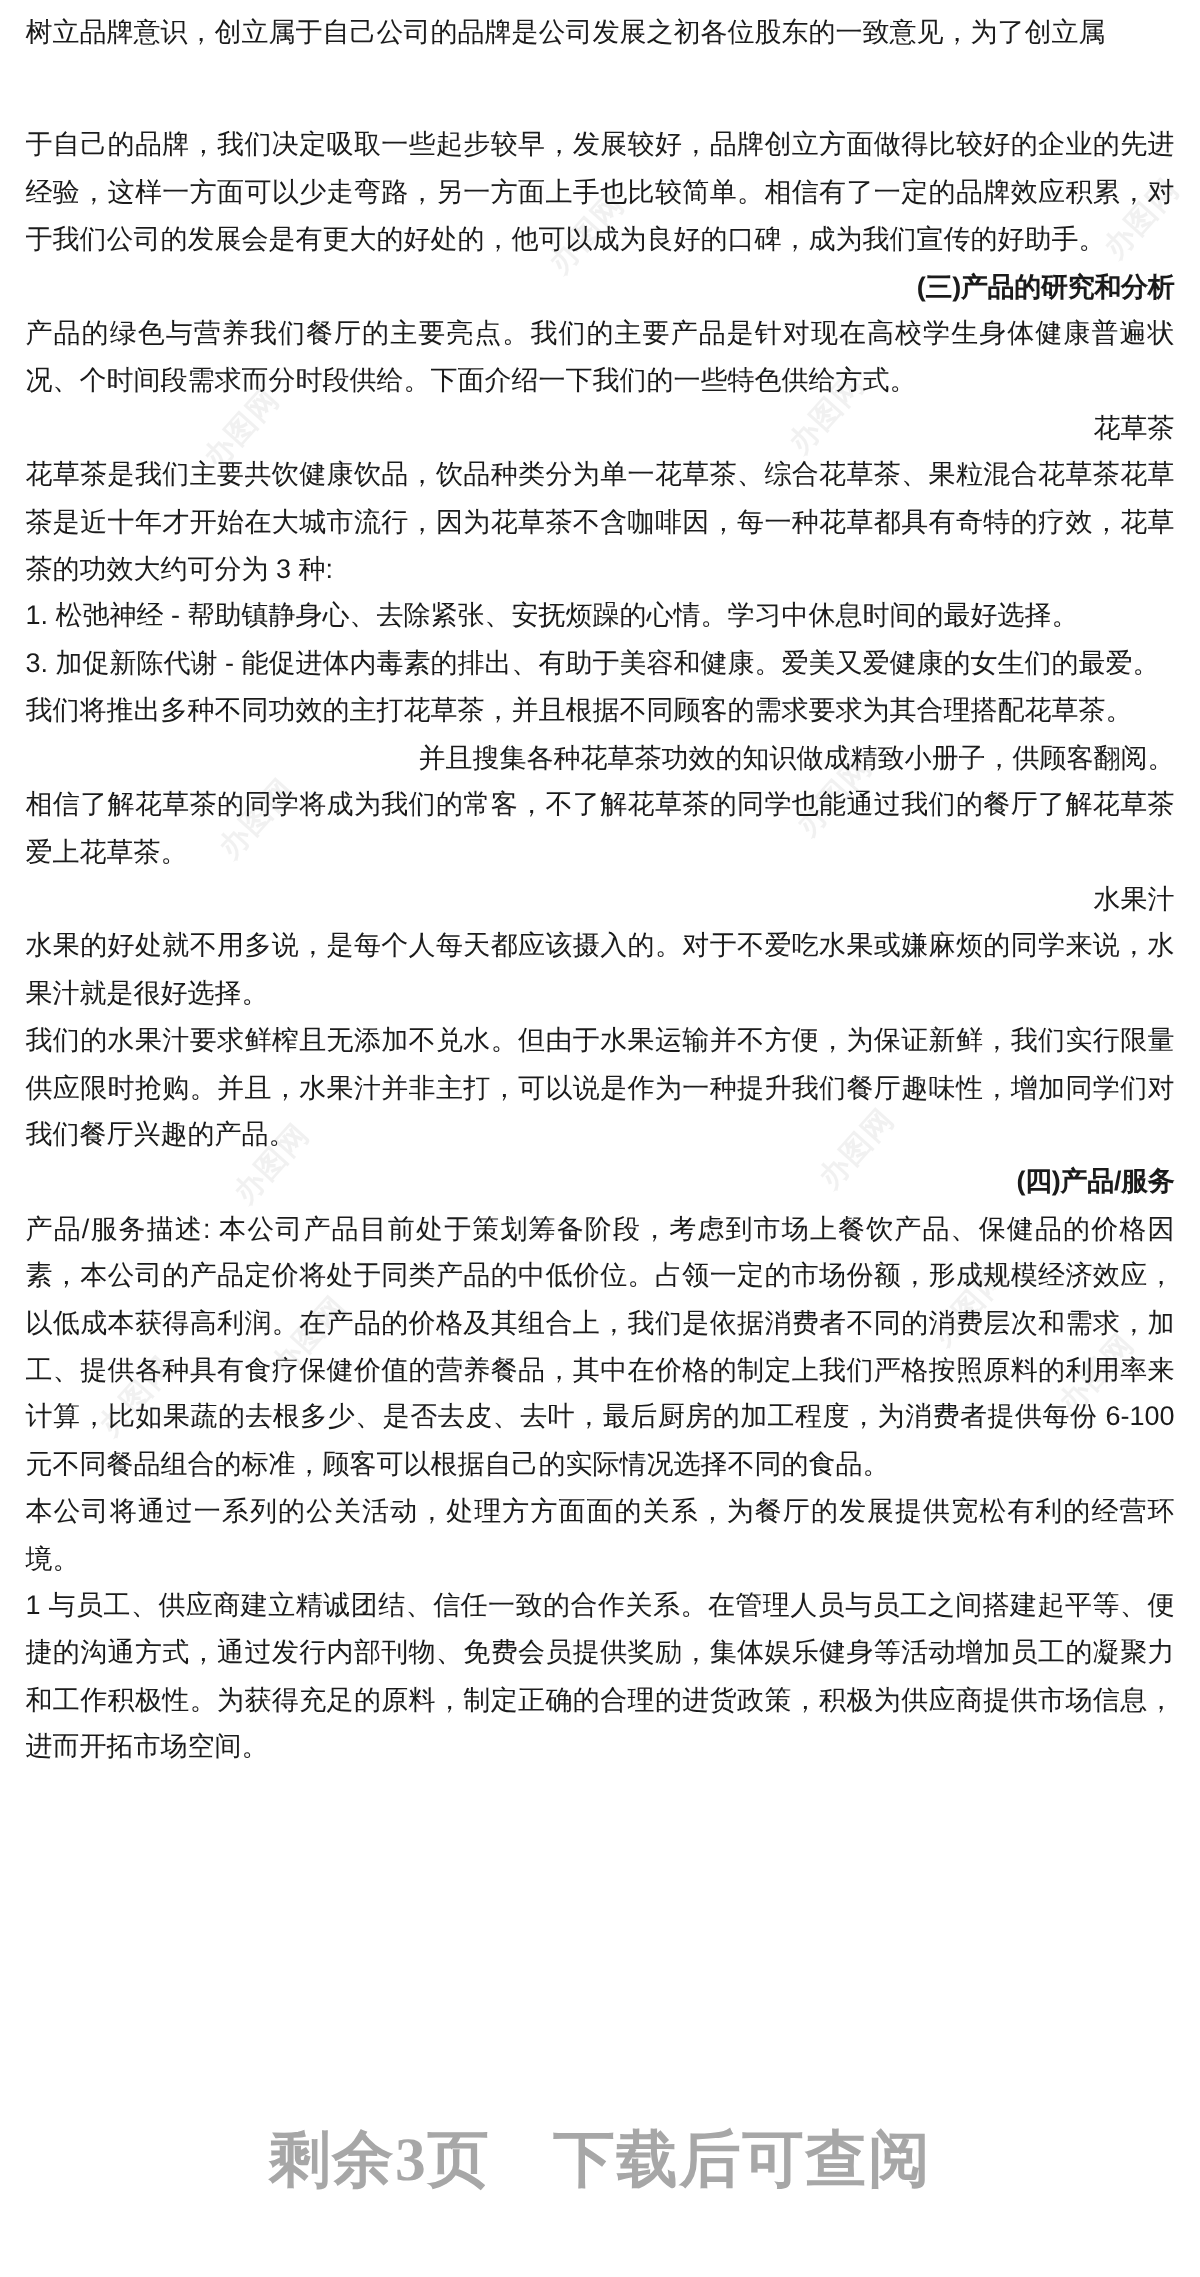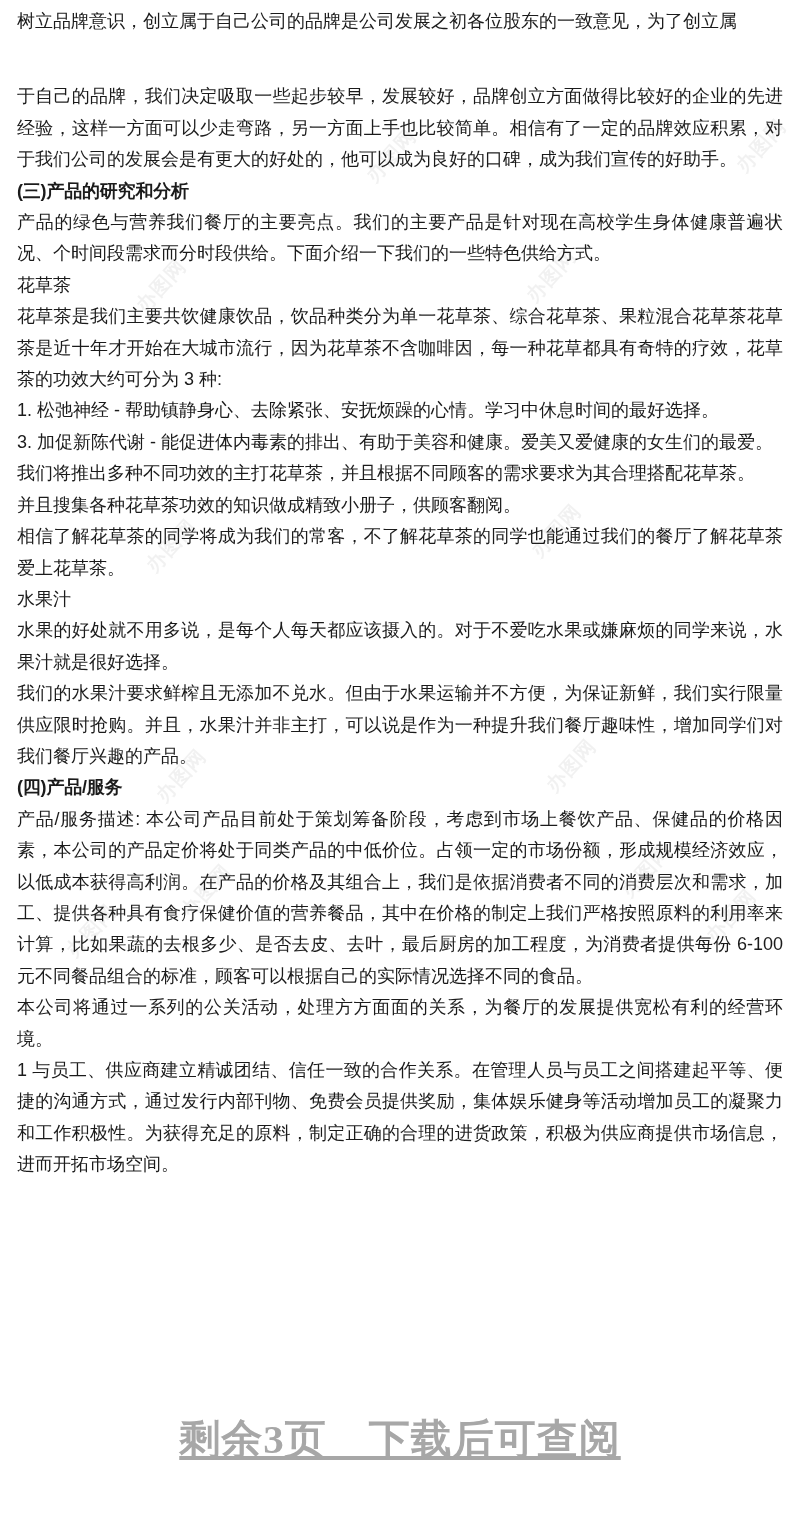--- a/index.html
+++ b/index.html
@@ -54,41 +54,40 @@
     margin: 0;
     white-space: pre-wrap;
     word-break: break-all;
     color: #1b1b1b;
   }
   .para.heading {
     font-weight: 700;
     letter-spacing: -0.2px;
   }
   .para.tight {
-    text-align: left;
+    text-align: right;
   }
 
   .spacer-lg { height: 44px; }
 
   
   .footer-notice {
     position: absolute;
     left: 0;
     top: 1412px;
     width: 800px;
     text-align: center;
     z-index: 4;
   }
   .footer-notice span {
     font-family: "Liberation Serif", "DejaVu Serif", serif;
     font-size: 41px;
     font-weight: 700;
     color: #a7a7a7;
     letter-spacing: 1px;
-    text-decoration: underline;
   }
 </style>
 </head>
 <body>
 
 <div class="page">
 
   <div class="watermark-layer">
     <div class="wm" style="left:130px; top:300px;">办图网</div>
     <div class="wm" style="left:520px; top:290px;">办图网</div>

